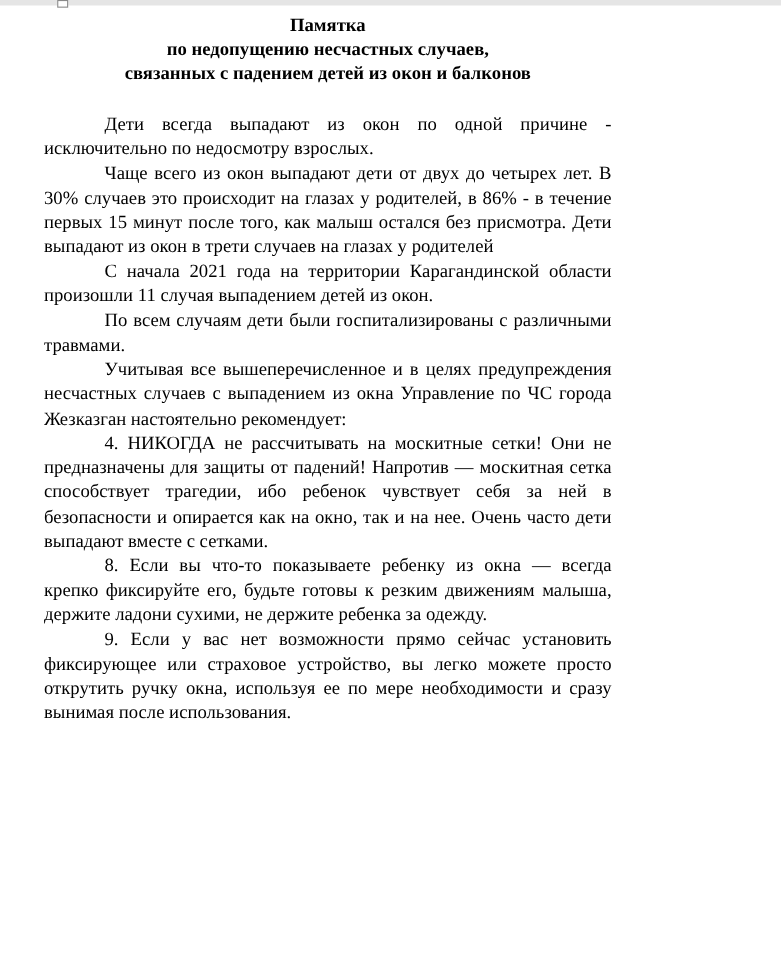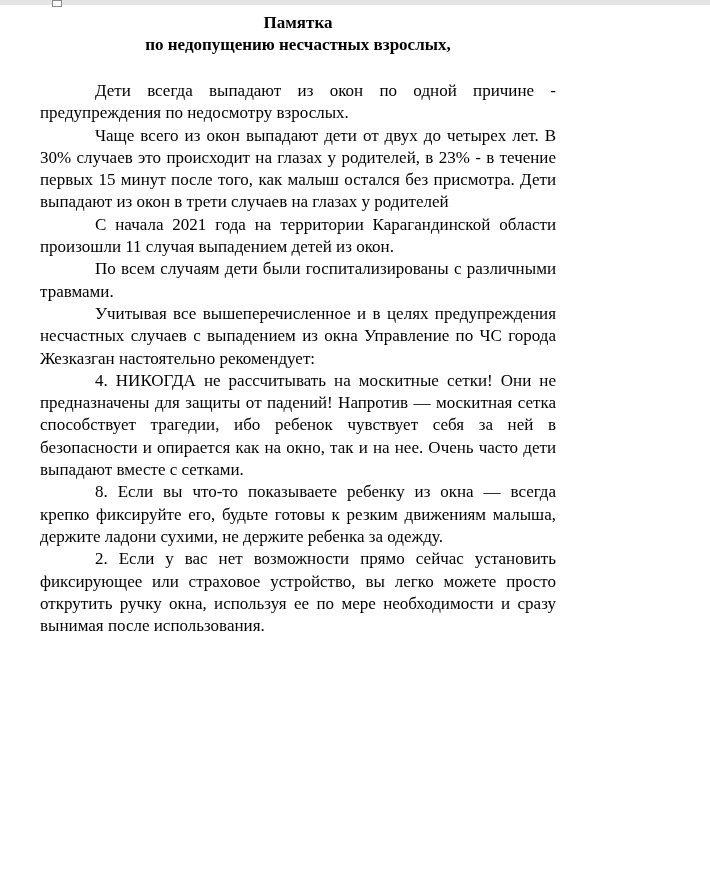--- a/index.html
+++ b/index.html
@@ -61,25 +61,26 @@
 </style>
 </head>
 <body>
 
 <div class="chrome-strip"></div>
 <div class="drag-handle"></div>
 
 <div class="page-content">
   <div class="doc-title">
     <div class="title-line">Памятка</div>
-    <div class="title-line">по недопущению несчастных взрослых,</div>
+    <div class="title-line">по недопущению несчастных случаев,</div>
+    <div class="title-line">связанных с падением детей из окон и балконов</div>
   </div>
   <div class="doc-body" id="doc-paragraphs">
-      <p class="para">Дети всегда выпадают из окон по одной причине - предупреждения по недосмотру взрослых.</p>
-      <p class="para">Чаще всего из окон выпадают дети от двух до четырех лет. В 30% случаев это происходит на глазах у родителей, в 23% - в течение первых 15 минут после того, как малыш остался без присмотра. Дети выпадают из окон в трети случаев на глазах у родителей</p>
+      <p class="para">Дети всегда выпадают из окон по одной причине - исключительно по недосмотру взрослых.</p>
+      <p class="para">Чаще всего из окон выпадают дети от двух до четырех лет. В 30% случаев это происходит на глазах у родителей, в 86% - в течение первых 15 минут после того, как малыш остался без присмотра. Дети выпадают из окон в трети случаев на глазах у родителей</p>
       <p class="para">С начала 2021 года на территории Карагандинской области произошли 11 случая выпадением детей из окон.</p>
       <p class="para">По всем случаям дети были госпитализированы с различными травмами.</p>
       <p class="para">Учитывая все вышеперечисленное и в целях предупреждения несчастных случаев с выпадением из окна Управление по ЧС города Жезказган настоятельно рекомендует:</p>
       <p class="para">4. НИКОГДА не рассчитывать на москитные сетки! Они не предназначены для защиты от падений! Напротив — москитная сетка способствует трагедии, ибо ребенок чувствует себя за ней в безопасности и опирается как на окно, так и на нее. Очень часто дети выпадают вместе с сетками.</p>
       <p class="para">8. Если вы что-то показываете ребенку из окна — всегда крепко фиксируйте его, будьте готовы к резким движениям малыша, держите ладони сухими, не держите ребенка за одежду.</p>
-      <p class="para">2. Если у вас нет возможности прямо сейчас установить фиксирующее или страховое устройство, вы легко можете просто открутить ручку окна, используя ее по мере необходимости и сразу вынимая после использования.</p>
+      <p class="para">9. Если у вас нет возможности прямо сейчас установить фиксирующее или страховое устройство, вы легко можете просто открутить ручку окна, используя ее по мере необходимости и сразу вынимая после использования.</p>
     </div>
 </div>
 
 </body></html>

